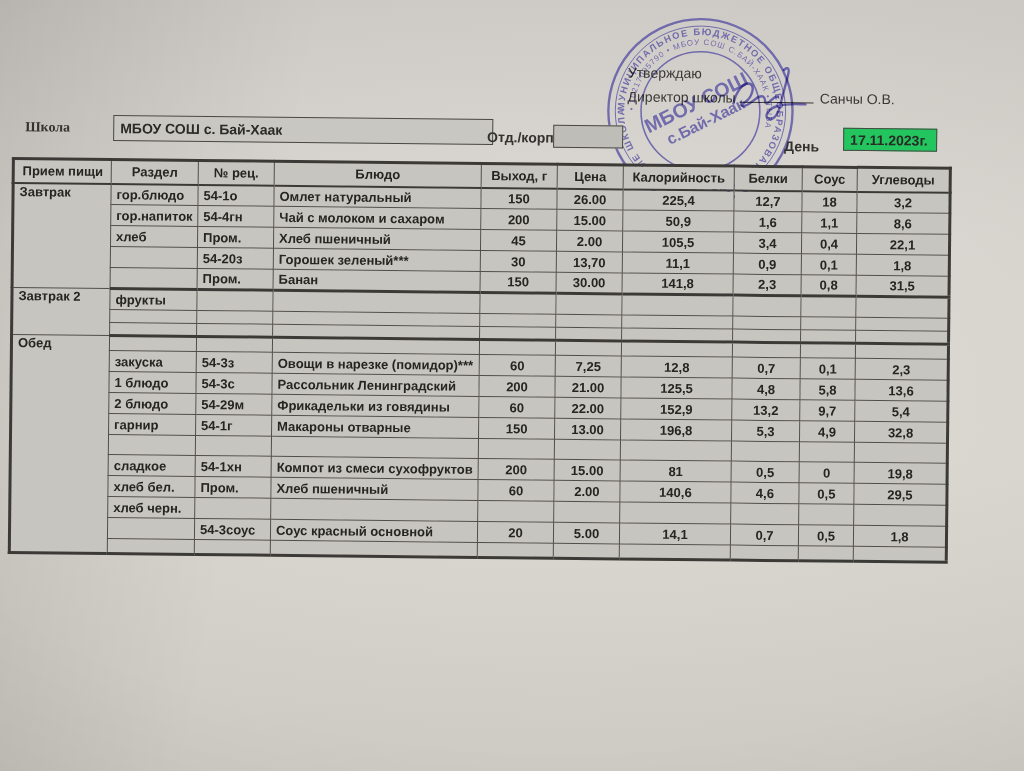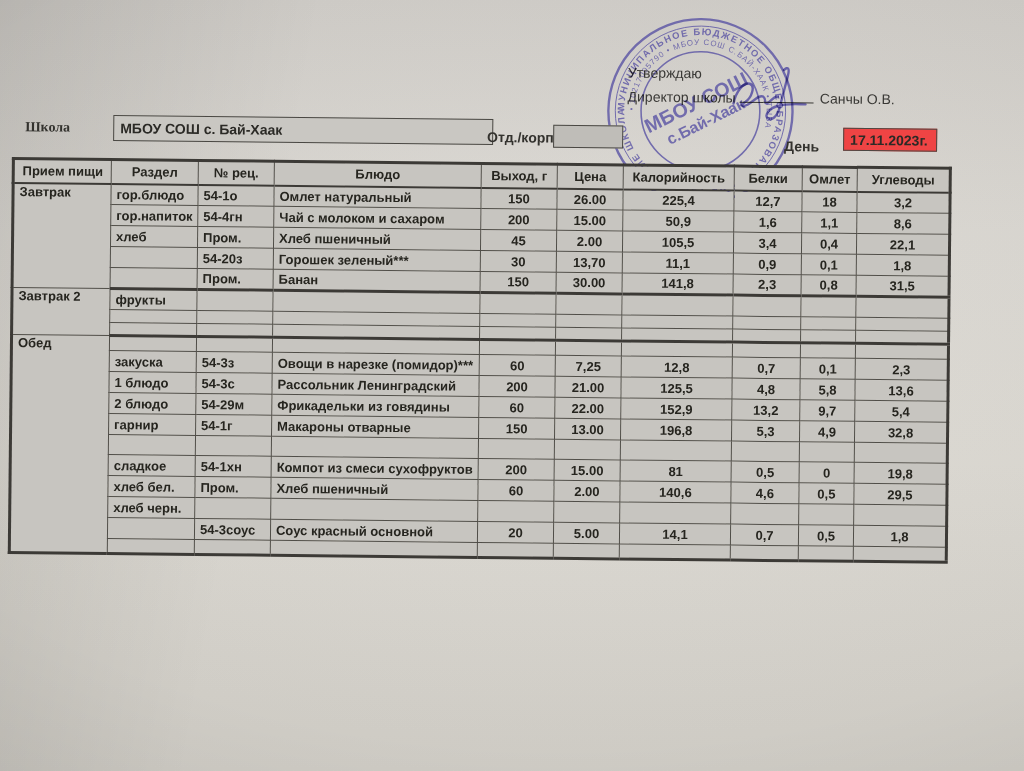--- a/index.html
+++ b/index.html
@@ -24,21 +24,21 @@
   .signer{margin-left:2px;margin-top:30px;}
   .field-row{position:absolute;left:0;top:0;width:100%;}
   .lbl{position:absolute;font-size:14px;font-weight:600;color:#33322e;}
   .school-lbl{left:25px;top:119px;font-family:Liberation Serif, serif;}
   .dept-lbl{left:487px;top:124px;}
   .day-lbl{left:784px;top:130px;}
   .inbox{position:absolute;border:1.6px solid #4a4843;background:#c9c7c2;font-size:14px;font-weight:600;
          display:flex;align-items:center;padding:0 6px;box-sizing:border-box;color:#2b2a26;}
   .school-box{left:113px;top:114px;width:380px;height:26px;}
   .dept-box{left:553px;top:119px;width:70px;height:23px;background:#bfbdb8;}
-  .day-box{left:843px;top:119px;width:94px;height:23px;background:#ef4444;}
+  .day-box{left:843px;top:119px;width:94px;height:23px;background:#22c55e;}
   
   .stamp{position:absolute;left:601px;top:4px;width:198px;height:200px;opacity:0.78;
          mix-blend-mode:multiply;pointer-events:none;}
   .signature{position:absolute;left:727px;top:56px;width:86px;height:62px;opacity:0.85;
          mix-blend-mode:multiply;pointer-events:none;}
   
   table.menu{
     position:absolute;left:12px;top:157px;width:937px;
     border-collapse:collapse;table-layout:fixed;
     font-size:13px;font-weight:600;color:#26251f;
@@ -124,21 +124,21 @@
     <thead>
         <tr>
           <th>Прием пищи</th>
           <th>Раздел</th>
           <th>№ рец.</th>
           <th>Блюдо</th>
           <th>Выход, г</th>
           <th>Цена</th>
           <th>Калорийность</th>
           <th>Белки</th>
-          <th>Омлет</th>
+          <th>Соус</th>
           <th>Углеводы</th>
         </tr>
       </thead>
     <tbody>
         <tr>
           <td rowspan="5" class="meal-cell meal-0">Завтрак</td>
           <td class="white">гор.блюдо</td>
           <td>54-1о</td>
           <td>Омлет натуральный</td>
           <td class="num">150</td>

